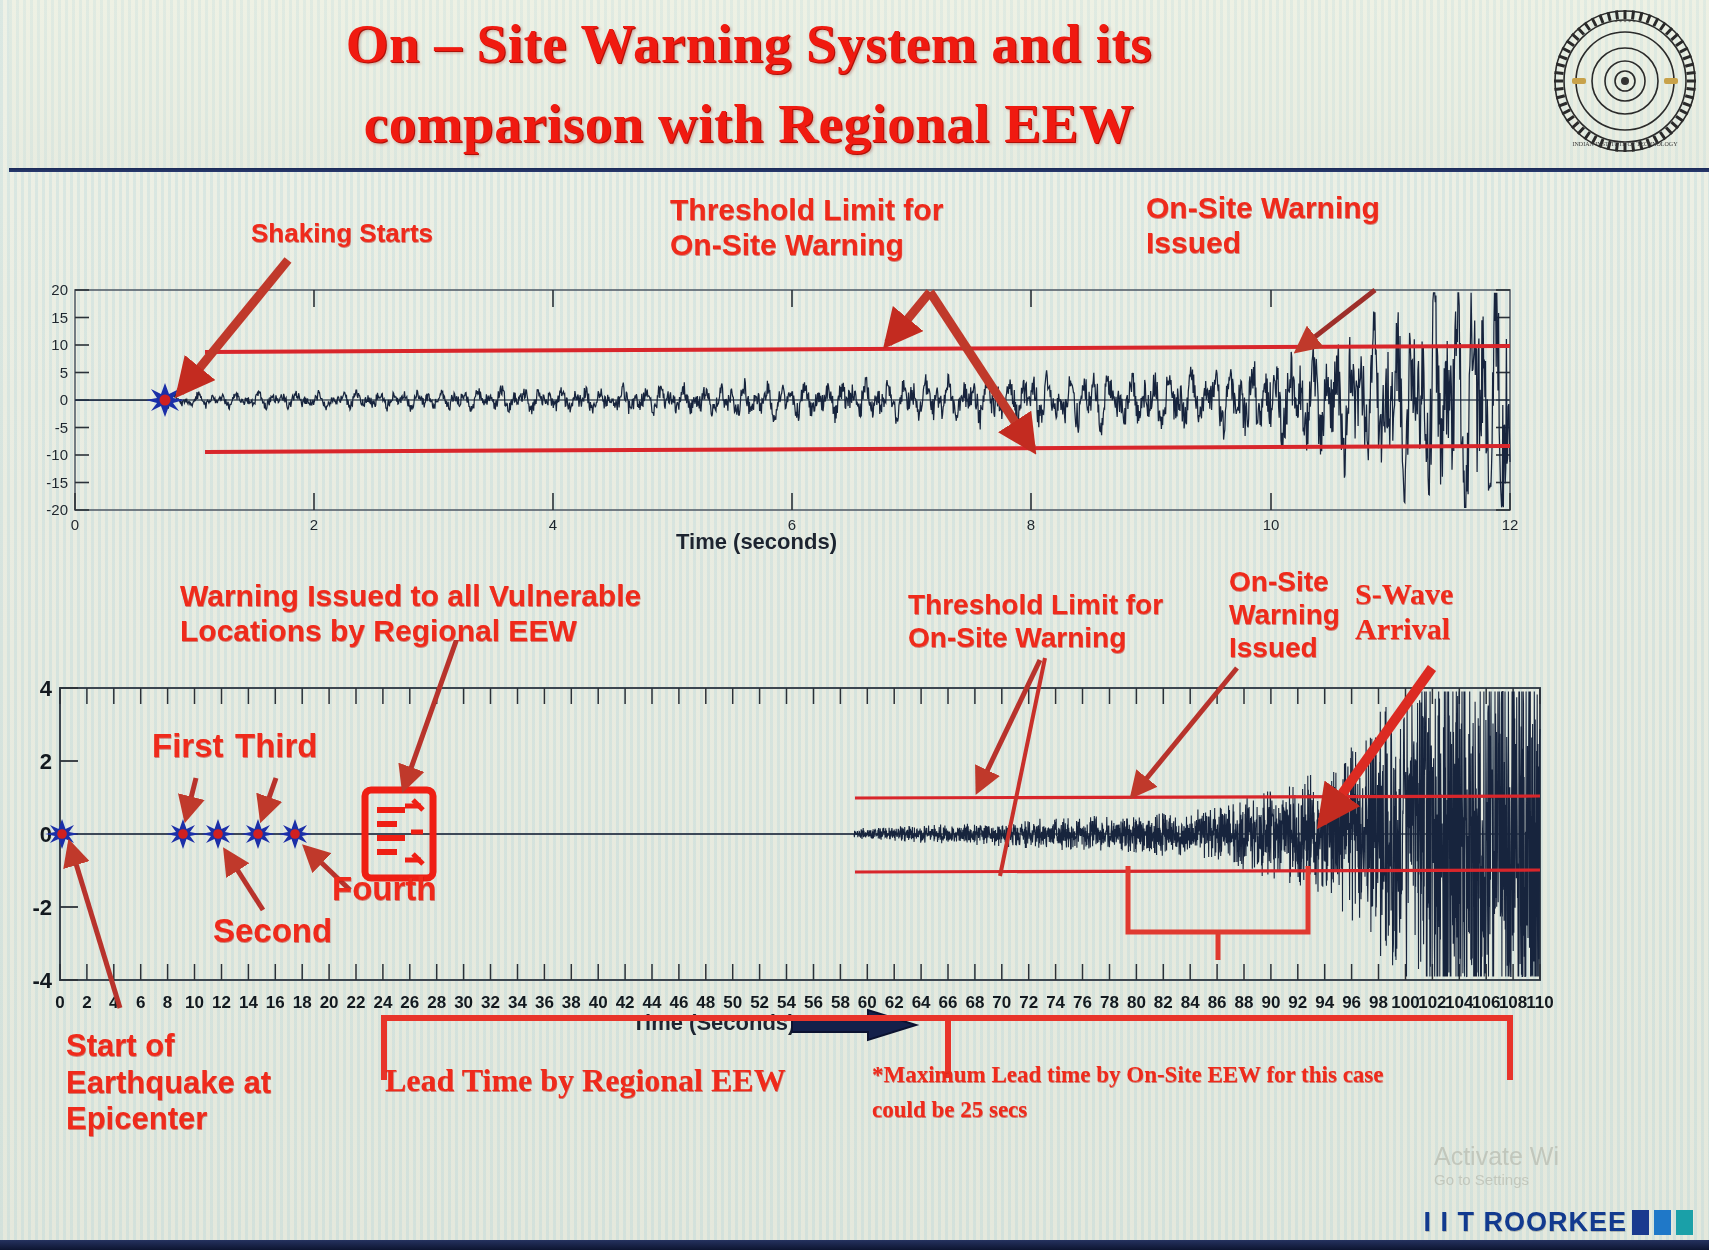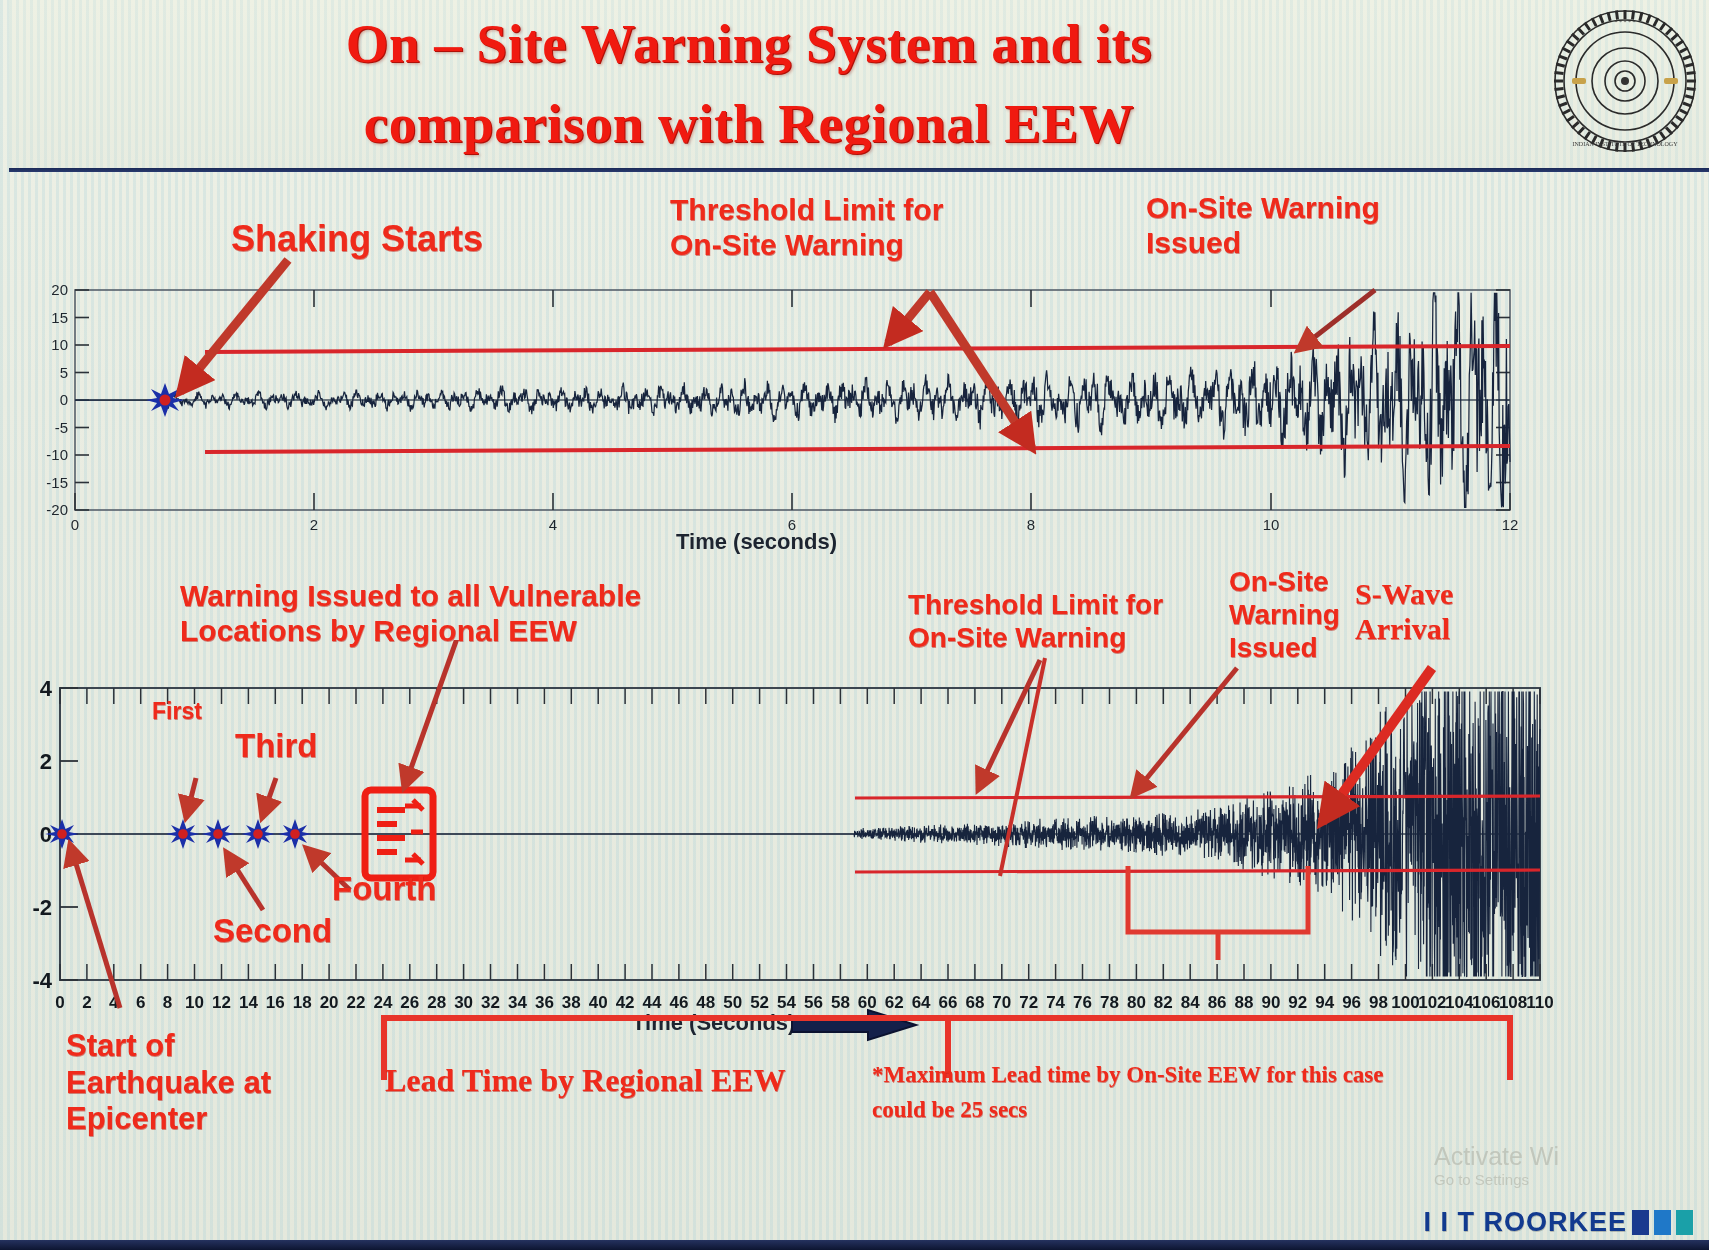--- a/index.html
+++ b/index.html
@@ -213,21 +213,21 @@
       <line x1="930" y1="112" x2="888" y2="163" stroke="#c0392b" stroke-width="9" marker-end="url(#ah-red-big)"></line>
     </g>
     <g>
       <line x1="930" y1="112" x2="1032" y2="268" stroke="#c0392b" stroke-width="9" marker-end="url(#ah-red-big)"></line>
     </g>
     <g>
       <line x1="1375" y1="110" x2="1298" y2="170" stroke="#9e2f2a" stroke-width="5" marker-end="url(#ah-red)"></line>
     </g>
   </svg>
 
-  <div class="ann" style="left:220px;top:218px;font-size:36px;padding-left:11px;">Shaking Starts</div>
+  <div class="ann" style="left:240px;top:218px;font-size:26px;padding-left:11px;">Shaking Starts</div>
   <div class="ann" style="left:670px;top:192px;font-size:30px;">Threshold Limit for
 On-Site Warning</div>
   <div class="ann" style="left:1146px;top:190px;font-size:30px;">On-Site Warning
 Issued</div>
   <div class="axis-label" style="left:676px;top:529px;font-size:22px;">Time (seconds)</div>
 
   <svg class="chart-svg" id="chart2" style="left:0px;top:640px;" width="1709" height="400">
 
     <g>
       <rect x="60" y="48" width="1480" height="292" fill="none" stroke="#3c454f" stroke-width="2"></rect>
@@ -497,21 +497,21 @@
     </g>
 
     <g fill="none" stroke="#e03a30" stroke-width="5">
       <path d="M1128,226 L1128,292 L1308,292 L1308,226"></path>
       <path d="M1218,292 L1218,320"></path>
     </g>
   </svg>
 
   <div class="ann" style="left:162px;top:578px;font-size:30px;padding-left:18px;">Warning Issued to all Vulnerable
 Locations by Regional EEW</div>
-  <div class="ann" style="left:152px;top:698px;font-size:23px;">First</div>
+  <div class="ann" style="left:152px;top:727px;font-size:33px;">First</div>
   <div class="ann" style="left:235px;top:727px;font-size:33px;">Third</div>
   <div class="ann" style="left:213px;top:912px;font-size:33px;">Second</div>
   <div class="ann" style="left:332px;top:870px;font-size:33px;">Fourth</div>
   <div class="ann" style="left:66px;top:1028px;font-size:31px;">Start of
 Earthquake at
 Epicenter</div>
   <div class="ann" style="left:908px;top:588px;font-size:28px;">Threshold Limit for
 On-Site Warning</div>
   <div class="ann" style="left:1205px;top:565px;font-size:28px;margin-left:24px;">On-Site
 Warning

